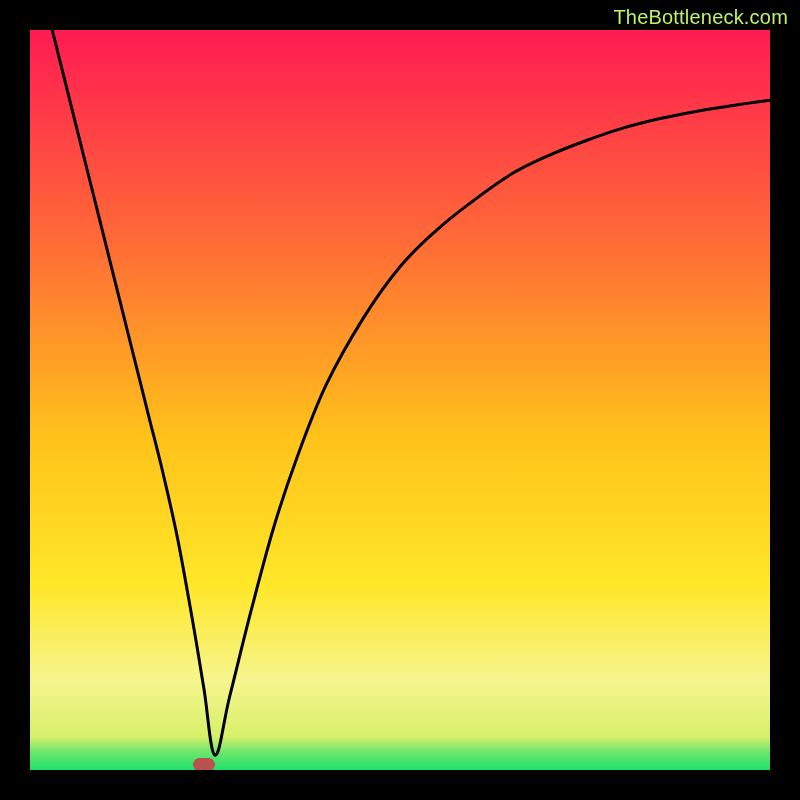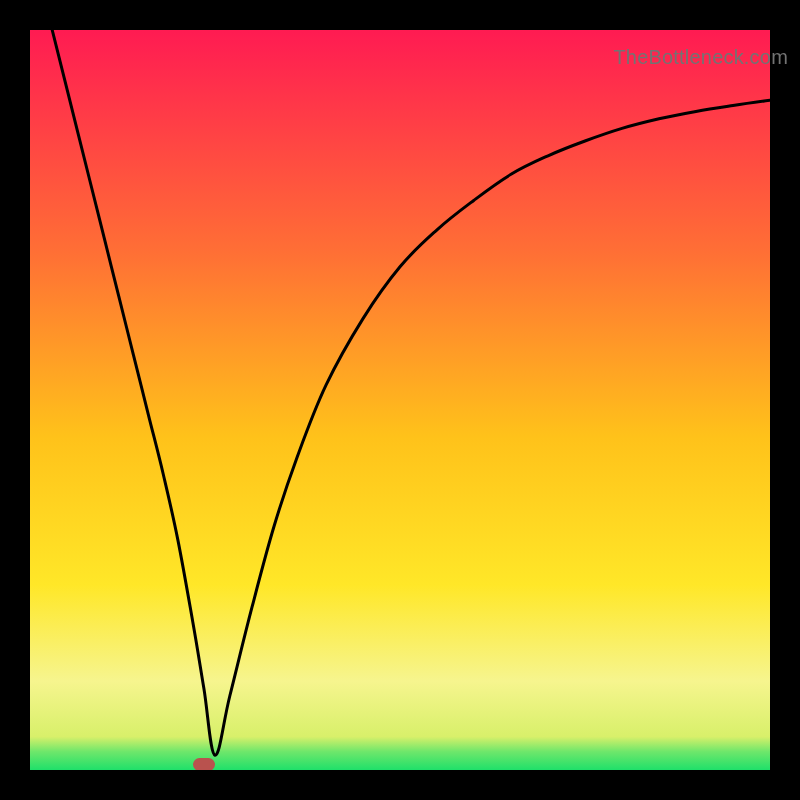--- a/index.html
+++ b/index.html
@@ -75,14 +75,14 @@
       <rect x="0" y="0" width="740" height="740" fill="url(#bg)"></rect>
     </svg>
 
     <svg class="curve" viewBox="0 0 740 740" preserveAspectRatio="none" width="740" height="740">
       <path id="curve-path" d="M 22.2 0.0 C 24.9 10.7, 30.3 32.6, 37.0 59.2 C 43.7 85.8, 52.5 121.4, 59.2 148.0 C 65.9 174.6, 68.7 185.9, 74.0 207.2 C 79.3 228.5, 83.5 245.1, 88.8 266.4 C 94.1 287.7, 98.3 304.3, 103.6 325.6 C 108.9 346.9, 113.1 363.5, 118.4 384.8 C 123.7 406.1, 127.9 421.4, 133.2 444.0 C 138.5 466.6, 142.7 484.0, 148.0 510.6 C 153.3 537.2, 158.1 565.4, 162.8 592.0 C 167.5 618.6, 169.9 634.6, 173.9 658.6 C 177.9 682.6, 180.3 723.9, 185.0 725.2 C 189.7 726.5, 193.1 692.6, 199.8 666.0 C 206.5 639.4, 214.0 607.8, 222.0 577.2 C 230.0 546.6, 236.2 522.4, 244.2 495.8 C 252.2 469.2, 257.1 454.5, 266.4 429.2 C 275.7 403.9, 284.0 380.5, 296.0 355.2 C 308.0 329.9, 319.7 309.9, 333.0 288.6 C 346.3 267.3, 356.7 252.8, 370.0 236.8 C 383.3 220.8, 393.7 211.8, 407.0 199.8 C 420.3 187.8, 430.7 180.2, 444.0 170.2 C 457.3 160.2, 467.7 152.3, 481.0 144.3 C 494.3 136.3, 504.7 131.8, 518.0 125.8 C 531.3 119.8, 541.7 115.9, 555.0 111.0 C 568.3 106.1, 578.7 102.4, 592.0 98.4 C 605.3 94.4, 615.7 91.9, 629.0 88.8 C 642.3 85.7, 652.7 83.8, 666.0 81.4 C 679.3 79.0, 689.7 77.5, 703.0 75.5 C 716.3 73.5, 733.3 71.2, 740.0 70.3" fill="none" stroke-width="3" stroke-linecap="round" stroke-linejoin="round" stroke="#000000"></path>
     </svg>
 
     <div class="marker" style="left: 162.9px; top: 728.08px; background: rgb(185, 82, 78);"></div>
   </div>
 
-  <div class="watermark" style="color: #737373; margin-top: 40px;">TheBottleneck.com</div>
+  <div class="watermark" style="color: #bef264;">TheBottleneck.com</div>
 </div>
 
 </body></html>

